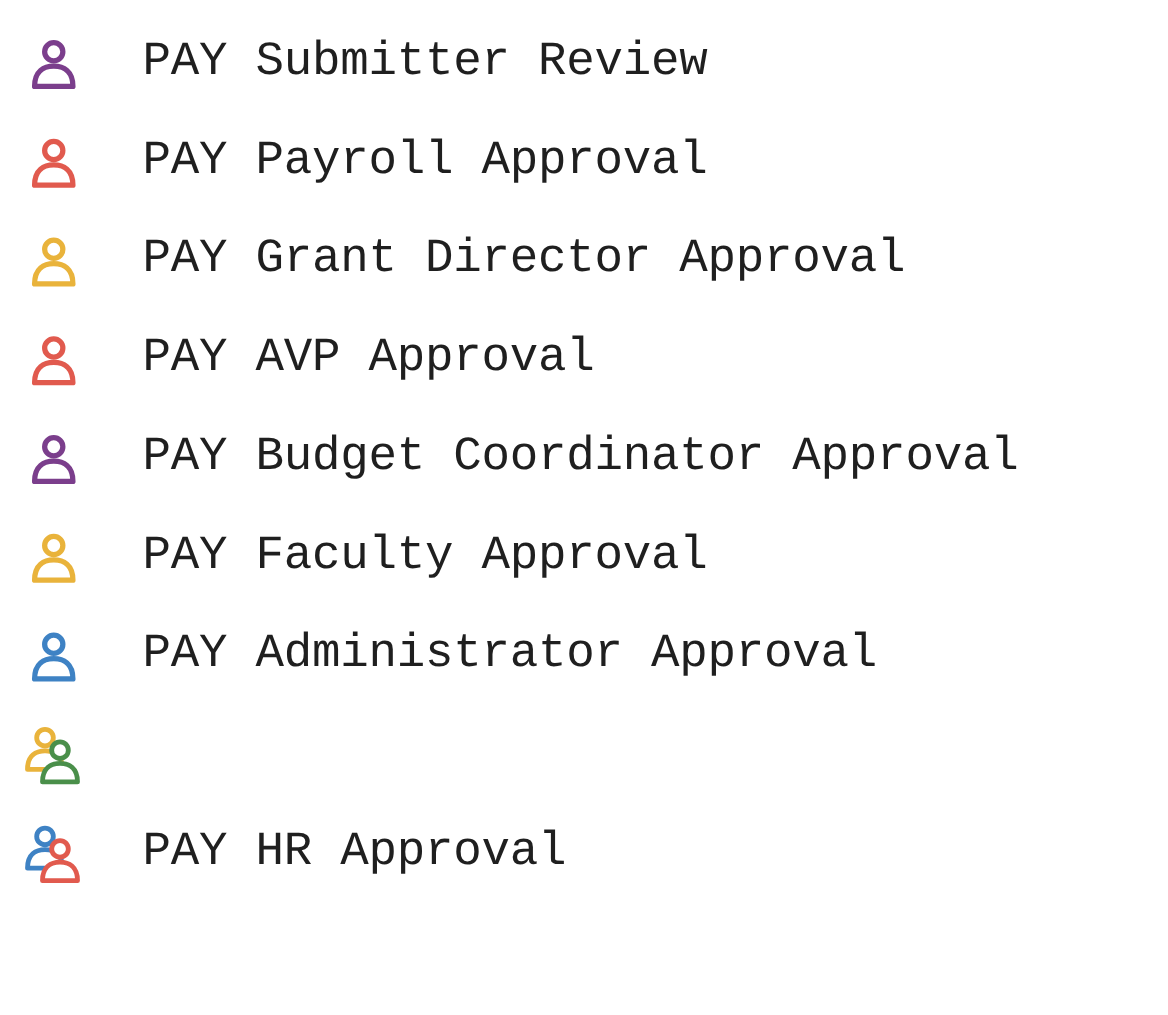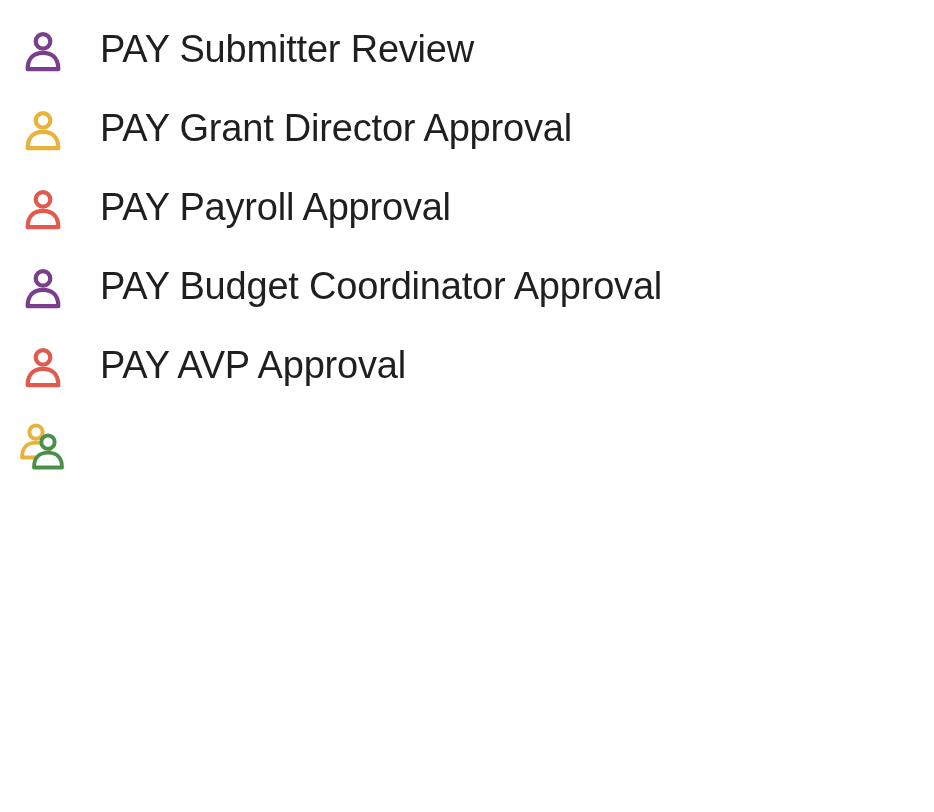--- a/index.html
+++ b/index.html
@@ -43,78 +43,110 @@
     .icon-wrap.double svg.front {
       position: absolute;
       left: 12px;
       top: 12px;
       width: 42px;
       height: 42px;
     }
     .label {
       font-size: 38px;
       color: #1f1f1f;
-      margin-left: 30px;
+      margin-left: 44px;
       letter-spacing: -0.2px;
+      font-family: Liberation Mono, monospace;
     }
   </style>
 </head>
 <body>
 
 <div class="approval-list" id="list">
     <div class="approval-item">
       <div class="icon-wrap">
         <svg viewBox="0 0 24 24">
           <path d="M4 22 C4 15.5 8 13.5 12 13.5 C16 13.5 20 15.5 20 22 Z" fill="#fff" stroke="#7b3e8c" stroke-width="2.2" stroke-linejoin="round"></path>
           <circle cx="12" cy="7.5" r="3.8" fill="#fff" stroke="#7b3e8c" stroke-width="2.2"></circle>
         </svg>
       </div>
       <span class="label">PAY Submitter Review</span>
     </div>
     <div class="approval-item">
       <div class="icon-wrap">
         <svg viewBox="0 0 24 24">
+          <path d="M4 22 C4 15.5 8 13.5 12 13.5 C16 13.5 20 15.5 20 22 Z" fill="#fff" stroke="#e15a4e" stroke-width="2.2" stroke-linejoin="round"></path>
+          <circle cx="12" cy="7.5" r="3.8" fill="#fff" stroke="#e15a4e" stroke-width="2.2"></circle>
+        </svg>
+      </div>
+      <span class="label">PAY Payroll Approval</span>
+    </div>
+    <div class="approval-item">
+      <div class="icon-wrap">
+        <svg viewBox="0 0 24 24">
           <path d="M4 22 C4 15.5 8 13.5 12 13.5 C16 13.5 20 15.5 20 22 Z" fill="#fff" stroke="#e9b33b" stroke-width="2.2" stroke-linejoin="round"></path>
           <circle cx="12" cy="7.5" r="3.8" fill="#fff" stroke="#e9b33b" stroke-width="2.2"></circle>
         </svg>
       </div>
       <span class="label">PAY Grant Director Approval</span>
     </div>
     <div class="approval-item">
       <div class="icon-wrap">
         <svg viewBox="0 0 24 24">
           <path d="M4 22 C4 15.5 8 13.5 12 13.5 C16 13.5 20 15.5 20 22 Z" fill="#fff" stroke="#e15a4e" stroke-width="2.2" stroke-linejoin="round"></path>
           <circle cx="12" cy="7.5" r="3.8" fill="#fff" stroke="#e15a4e" stroke-width="2.2"></circle>
         </svg>
       </div>
-      <span class="label">PAY Payroll Approval</span>
+      <span class="label">PAY AVP Approval</span>
     </div>
     <div class="approval-item">
       <div class="icon-wrap">
         <svg viewBox="0 0 24 24">
           <path d="M4 22 C4 15.5 8 13.5 12 13.5 C16 13.5 20 15.5 20 22 Z" fill="#fff" stroke="#7b3e8c" stroke-width="2.2" stroke-linejoin="round"></path>
           <circle cx="12" cy="7.5" r="3.8" fill="#fff" stroke="#7b3e8c" stroke-width="2.2"></circle>
         </svg>
       </div>
       <span class="label">PAY Budget Coordinator Approval</span>
     </div>
     <div class="approval-item">
       <div class="icon-wrap">
         <svg viewBox="0 0 24 24">
-          <path d="M4 22 C4 15.5 8 13.5 12 13.5 C16 13.5 20 15.5 20 22 Z" fill="#fff" stroke="#e15a4e" stroke-width="2.2" stroke-linejoin="round"></path>
-          <circle cx="12" cy="7.5" r="3.8" fill="#fff" stroke="#e15a4e" stroke-width="2.2"></circle>
+          <path d="M4 22 C4 15.5 8 13.5 12 13.5 C16 13.5 20 15.5 20 22 Z" fill="#fff" stroke="#e9b33b" stroke-width="2.2" stroke-linejoin="round"></path>
+          <circle cx="12" cy="7.5" r="3.8" fill="#fff" stroke="#e9b33b" stroke-width="2.2"></circle>
         </svg>
       </div>
-      <span class="label">PAY AVP Approval</span>
+      <span class="label">PAY Faculty Approval</span>
+    </div>
+    <div class="approval-item">
+      <div class="icon-wrap">
+        <svg viewBox="0 0 24 24">
+          <path d="M4 22 C4 15.5 8 13.5 12 13.5 C16 13.5 20 15.5 20 22 Z" fill="#fff" stroke="#3e82c4" stroke-width="2.2" stroke-linejoin="round"></path>
+          <circle cx="12" cy="7.5" r="3.8" fill="#fff" stroke="#3e82c4" stroke-width="2.2"></circle>
+        </svg>
+      </div>
+      <span class="label">PAY Administrator Approval</span>
     </div>
     <div class="approval-item">
       <div class="icon-wrap double">
         <svg viewBox="0 0 24 24" class="back">
           <path d="M4 22 C4 15.5 8 13.5 12 13.5 C16 13.5 20 15.5 20 22 Z" fill="#fff" stroke="#e9b33b" stroke-width="2.2" stroke-linejoin="round"></path>
           <circle cx="12" cy="7.5" r="3.8" fill="#fff" stroke="#e9b33b" stroke-width="2.2"></circle>
         </svg>
         <svg viewBox="0 0 24 24" class="front">
           <path d="M4 22 C4 15.5 8 13.5 12 13.5 C16 13.5 20 15.5 20 22 Z" fill="#fff" stroke="#4a8f4a" stroke-width="2.2" stroke-linejoin="round"></path>
           <circle cx="12" cy="7.5" r="3.8" fill="#fff" stroke="#4a8f4a" stroke-width="2.2"></circle>
         </svg>
       </div>
     </div>
+    <div class="approval-item">
+      <div class="icon-wrap double">
+        <svg viewBox="0 0 24 24" class="back">
+          <path d="M4 22 C4 15.5 8 13.5 12 13.5 C16 13.5 20 15.5 20 22 Z" fill="#fff" stroke="#3e82c4" stroke-width="2.2" stroke-linejoin="round"></path>
+          <circle cx="12" cy="7.5" r="3.8" fill="#fff" stroke="#3e82c4" stroke-width="2.2"></circle>
+        </svg>
+        <svg viewBox="0 0 24 24" class="front">
+          <path d="M4 22 C4 15.5 8 13.5 12 13.5 C16 13.5 20 15.5 20 22 Z" fill="#fff" stroke="#e15a4e" stroke-width="2.2" stroke-linejoin="round"></path>
+          <circle cx="12" cy="7.5" r="3.8" fill="#fff" stroke="#e15a4e" stroke-width="2.2"></circle>
+        </svg>
+      </div>
+      <span class="label">PAY HR Approval</span>
+    </div>
   </div>
 
 </body></html>

